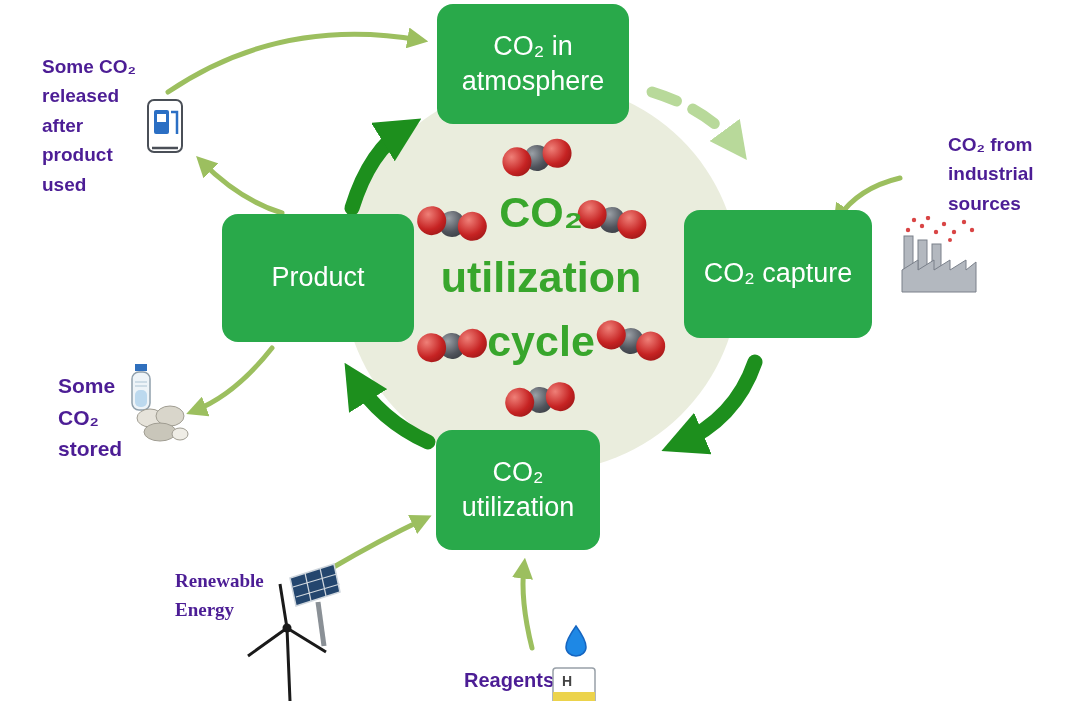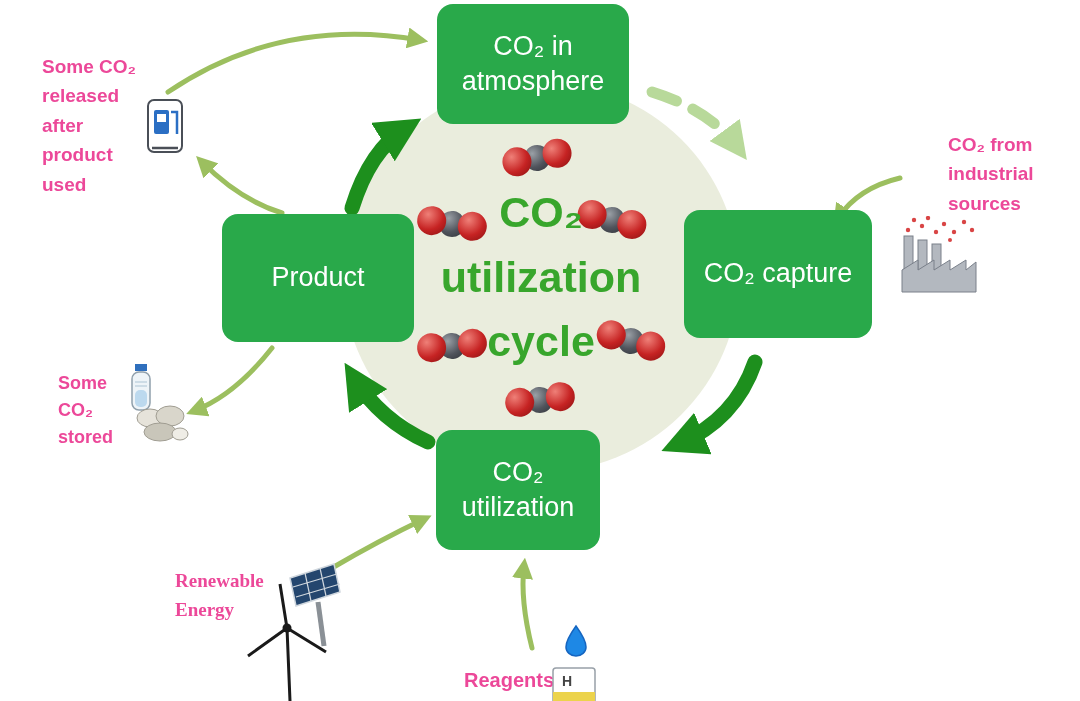--- a/index.html
+++ b/index.html
@@ -17,24 +17,24 @@
                   white-space:pre-line; z-index:3; pointer-events:none; }
 
   .node { position:absolute; background:#29a94a; border-radius:16px; color:#ffffff;
           display:flex; align-items:center; justify-content:center; text-align:center;
           font-size:27px; line-height:1.3; z-index:4; padding:8px; }
   .node.atmosphere  { left:437px; top:4px;   width:192px; height:120px; }
   .node.capture     { left:684px; top:210px; width:188px; height:128px; }
   .node.utilization { left:436px; top:430px; width:164px; height:120px; }
   .node.product     { left:222px; top:214px; width:192px; height:128px; }
 
-  .note { position:absolute; font-weight:bold; color:#ec4899; white-space:pre-line; z-index:5; }
+  .note { position:absolute; font-weight:bold; color:#4c1d95; white-space:pre-line; z-index:5; }
   .note.released  { left:42px;  top:52px;  font-size:19px; line-height:1.55; }
   .note.industrial{ left:948px; top:130px; font-size:19px; line-height:1.55; }
-  .note.stored    { left:58px;  top:370px; font-size:18px; line-height:1.5; }
+  .note.stored    { left:58px;  top:370px; font-size:21px; line-height:1.5; }
   .note.renewable { left:175px; top:566px; font-size:19px; line-height:1.55;font-family:Liberation Serif, serif; }
   .note.reagents  { left:464px; top:645px; font-size:20px;margin-top:24px; }
 
   .icon { position:absolute; z-index:5; }
 
   .molecule { position:absolute; display:flex; align-items:center; z-index:3; }
   .molecule span { display:block; border-radius:50%; }
   .molecule .o { width:29px; height:29px; position:relative; z-index:2;
                  background:radial-gradient(circle at 35% 30%, #ef8078, #c62323 55%, #871111); }
   .molecule .c { width:26px; height:26px; margin:0 -7px; position:relative; z-index:1;

